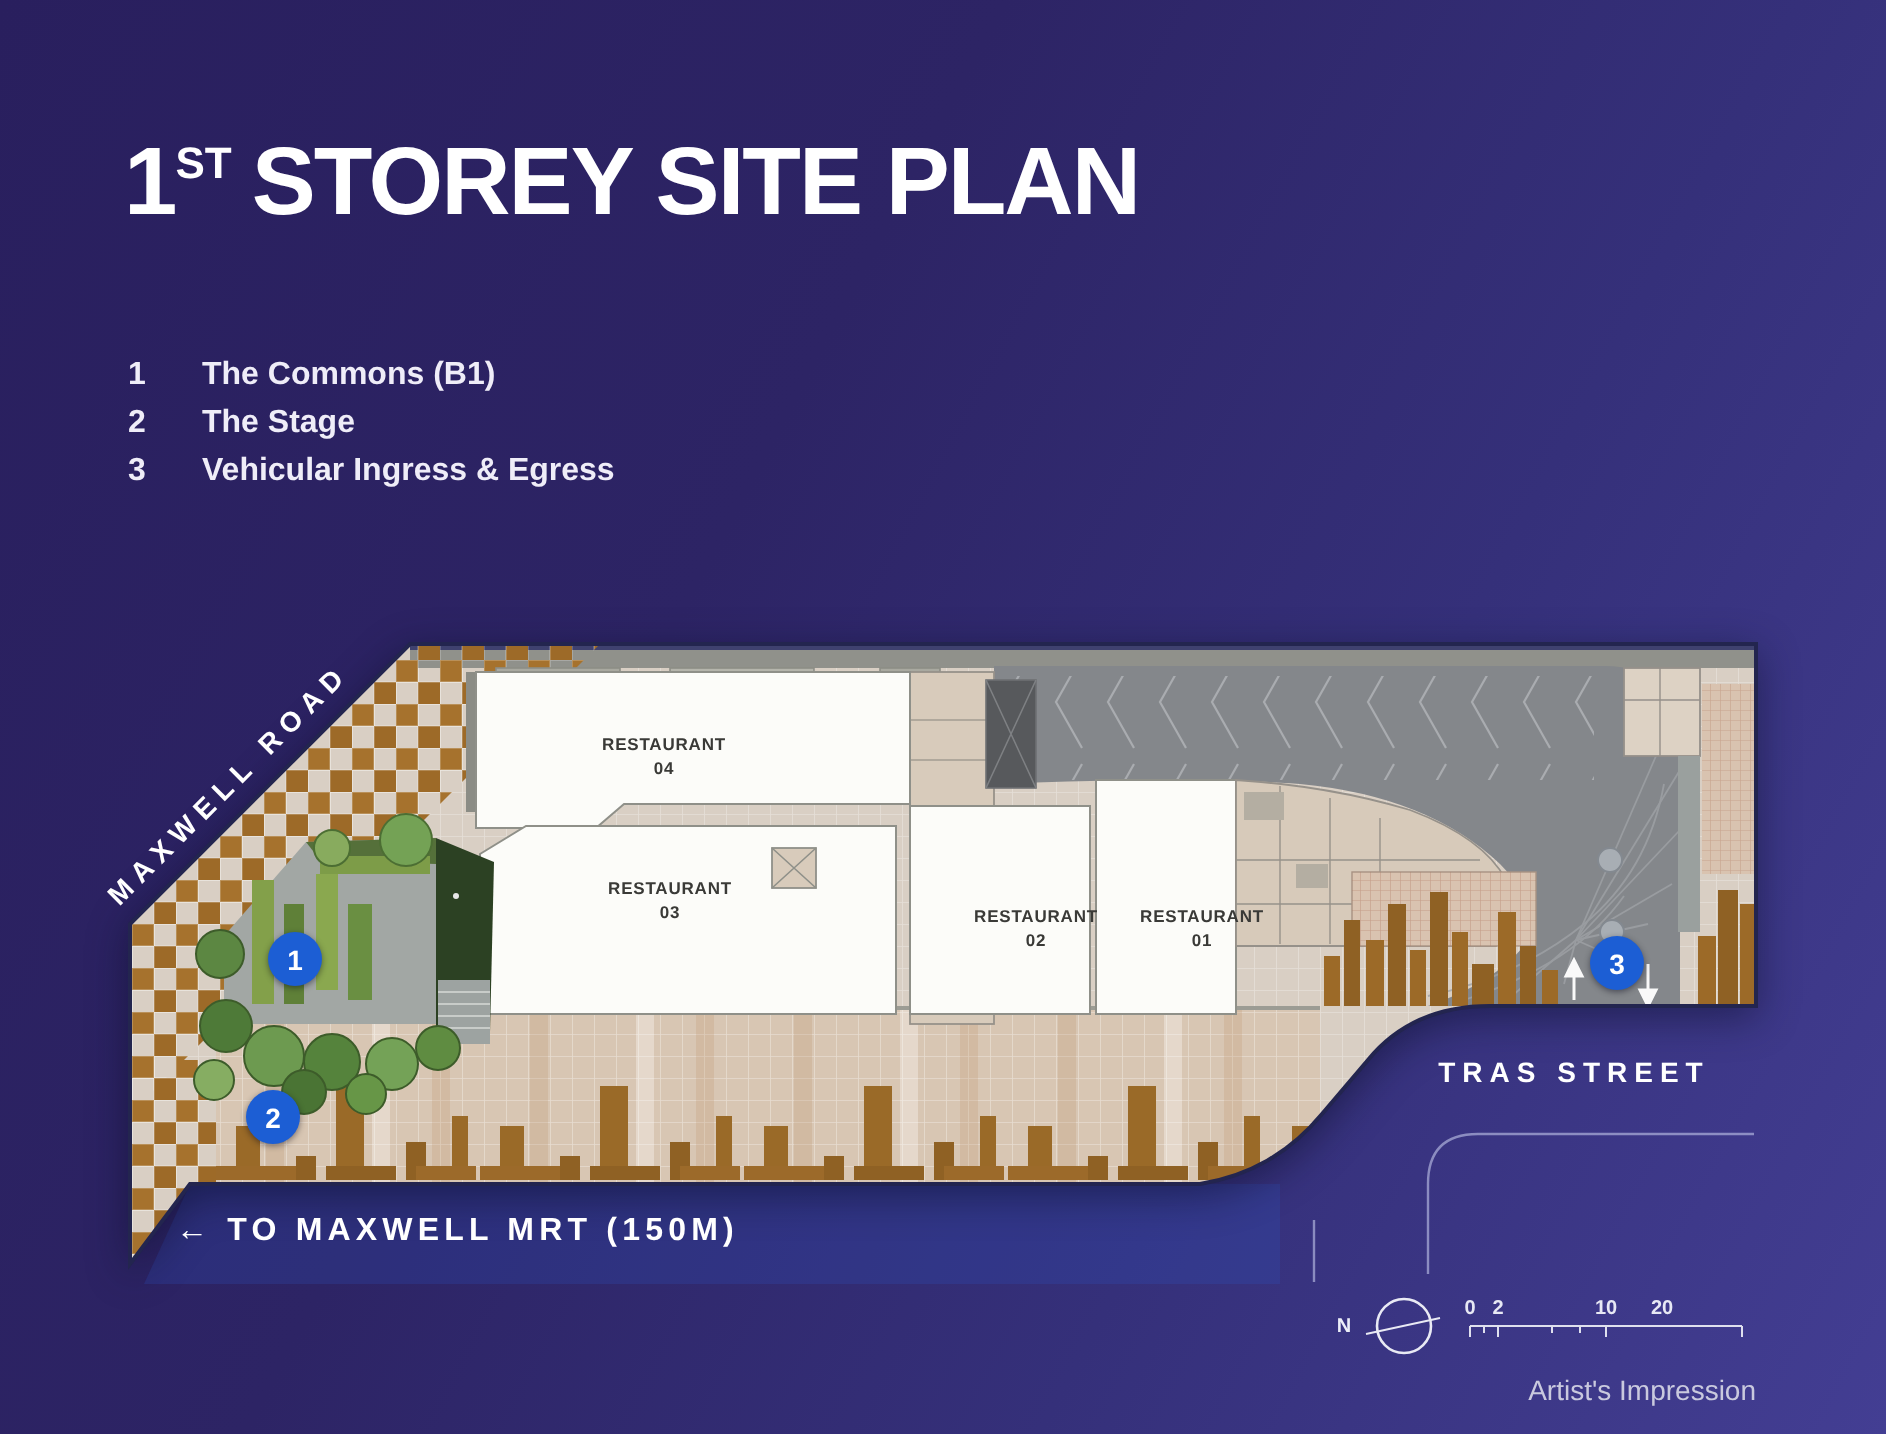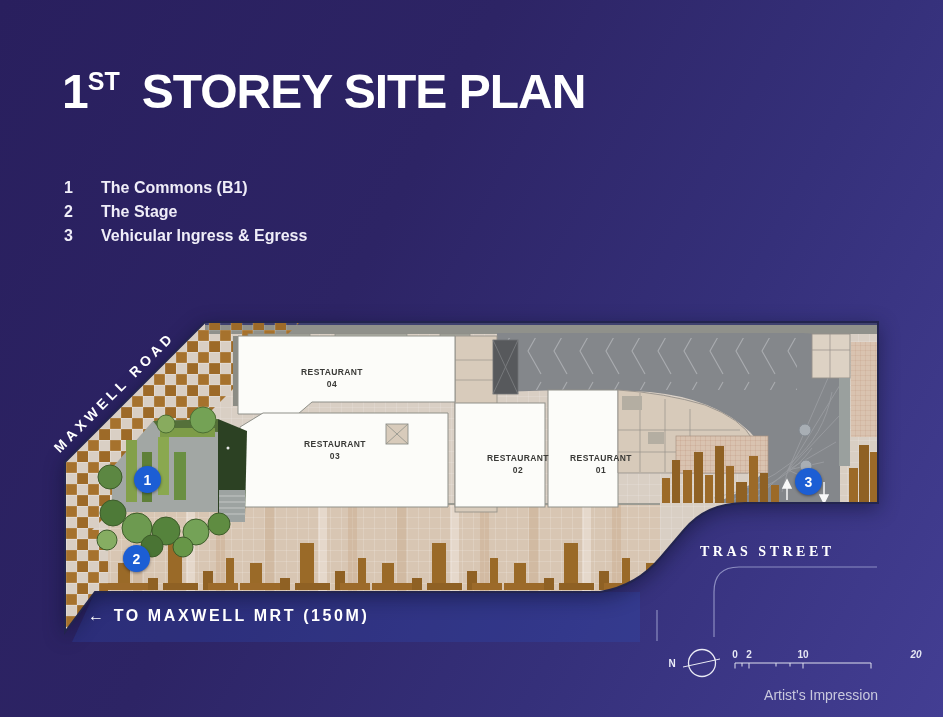--- a/index.html
+++ b/index.html
@@ -5,31 +5,31 @@
   html,body{margin:0;padding:0;background:#17143a;}
   .stage{
     position:relative;width:943px;height:717px;overflow:hidden;
     background:linear-gradient(118deg,#291f5e 0%,#2d2465 38%,#35307a 68%,#433e93 100%);
     font-family:"Liberation Sans",sans-serif;
   }
   .abs{position:absolute;}
   svg{position:absolute;left:0;top:0;}
 
   .title{left:62px;top:64px;color:#ffffff;font-weight:bold;font-size:48px;letter-spacing:-1px;white-space:nowrap;}
-  .title .sup{font-size:25px;position:relative;top:-18px;letter-spacing:0;}
-  .title .rest{margin-left:22px;}
+  .title .sup{font-size:22px;position:relative;top:-18px;letter-spacing:0;}
+  .title .rest{margin-left:10px;}
 
   .legend{left:64px;top:176px;color:#efedf8;font-size:16px;font-weight:bold;line-height:24px;}
   .legend-row{display:flex;}
   .legend-num{width:37px;}
 
   .road-maxwell{left:2px;top:384px;width:224px;text-align:center;transform:rotate(-45deg);
     color:#ffffff;font-weight:bold;font-size:14px;letter-spacing:4px;white-space:nowrap;}
-  .road-tras{left:700px;top:544px;width:174px;color:#ffffff;font-weight:bold;
-    font-size:14px;letter-spacing:3.5px;white-space:nowrap;font-family:Liberation Serif, serif;}
+  .road-tras{left:700px;top:528px;width:174px;text-align:center;color:#ffffff;font-weight:bold;
+    font-size:14px;letter-spacing:3.5px;white-space:nowrap;}
   .mrt-note{left:88px;top:607px;color:#ffffff;font-weight:bold;font-size:16px;letter-spacing:2.6px;white-space:nowrap;}
 
   .rlabel{transform:translateX(-50%);text-align:center;color:#3a3a37;font-size:8.5px;font-weight:bold;
     letter-spacing:.4px;line-height:11.5px;white-space:nowrap;margin-left:18px;}
 
   .marker{width:27px;height:27px;border-radius:50%;background:#1c5ed4;color:#ffffff;font-size:14px;
     font-weight:bold;display:flex;align-items:center;justify-content:center;
     box-shadow:0 1px 3px rgba(0,0,20,.45);}
 
   .north-label{left:662px;top:658px;width:20px;text-align:center;color:#eceef8;font-weight:bold;font-size:10px;}
@@ -261,16 +261,16 @@
   </div>
 
   <div class="abs marker" style="left:134px;top:466px;">1</div>
   <div class="abs marker" style="left:123px;top:545px;">2</div>
   <div class="abs marker" style="left:795px;top:468px;">3</div>
 
   <div class="abs north-label">N</div>
   <div class="abs scale-num" style="left:735px;">0</div>
   <div class="abs scale-num" style="left:749px;">2</div>
   <div class="abs scale-num" style="left:803px;">10</div>
-  <div class="abs scale-num" style="left:916px;font-style:italic;">20</div>
+  <div class="abs scale-num" style="left:831px;">20</div>
 
   <div class="abs credit">Artist's Impression</div>
 </div>
 
 </body></html>

